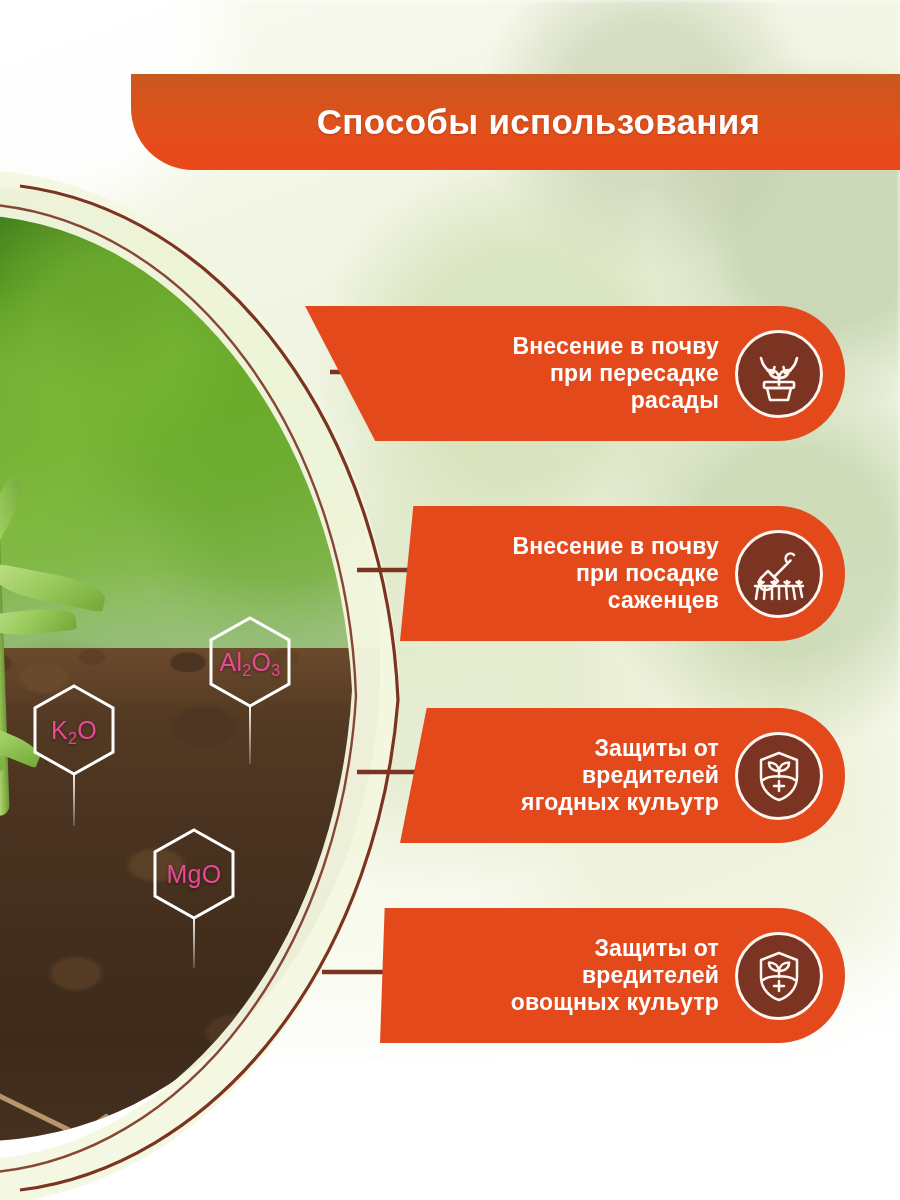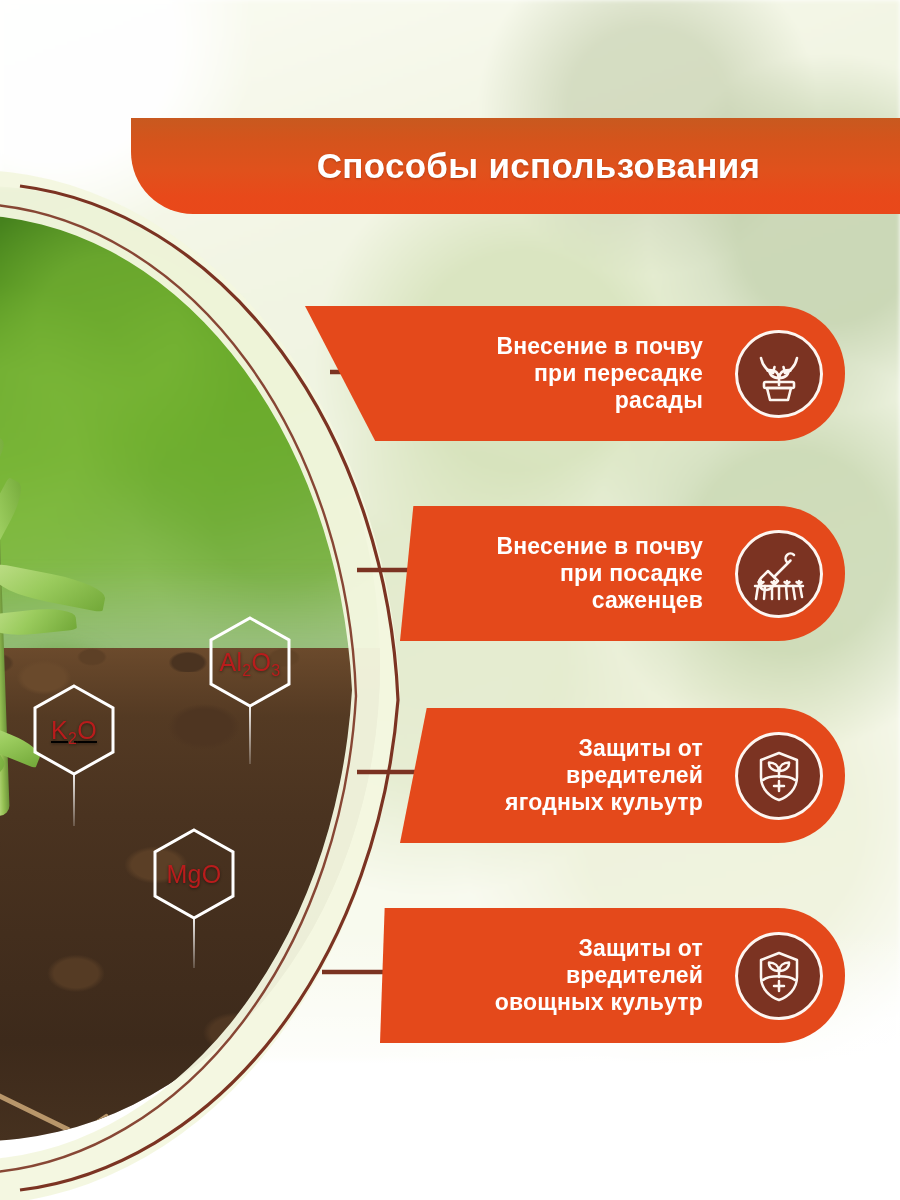--- a/index.html
+++ b/index.html
@@ -29,21 +29,21 @@
     position:absolute;left:0;top:930px;width:900px;height:280px;
     background:linear-gradient(to bottom,rgba(255,255,255,0) 0%,#ffffff 62%);
   }
 
   
   #header-banner{
     position:absolute;left:131px;top:74px;width:769px;height:96px;
     background:linear-gradient(to bottom,#c8591f 0%,#d4541c 22%,#e0511c 55%,#e8491a 82%,#e9481a 100%);
     border-bottom-left-radius:62px;
     display:flex;align-items:center;justify-content:center;
-    box-sizing:border-box;padding-left:46px;margin-top:44px;
+    box-sizing:border-box;padding-left:46px;
   }
   #header-title{
     color:#ffffff;font-size:35px;font-weight:bold;letter-spacing:.3px;
     text-shadow:0 1px 2px rgba(90,30,10,.35);white-space:nowrap;
   }
 
   
   #photo-panel{
     position:absolute;left:-420px;top:186px;width:800px;height:955px;
     border-radius:50%;overflow:hidden;
@@ -107,21 +107,21 @@
   .rootlet{position:absolute;background:#b8966a;border-radius:3px;transform-origin:left center;}
 
   
   .hex-tag{position:absolute;}
   .hex-shape{
     position:relative;width:84px;height:92px;
     display:flex;align-items:center;justify-content:center;
   }
   .hex-shape svg{position:absolute;left:0;top:0;}
   .hex-label{
-    position:relative;color:#b91c1c;font-size:25px;font-weight:400;
+    position:relative;color:#ec4899;font-size:25px;font-weight:400;
     text-shadow:0 1px 3px rgba(0,0,0,.45);letter-spacing:.3px;
     font-family:"Liberation Sans","DejaVu Sans",sans-serif;white-space:nowrap;
   }
   .hex-label sub{font-size:16px;vertical-align:baseline;position:relative;top:5px;}
   .hex-stem{
     position:absolute;left:50%;margin-left:-1px;width:2px;
     background:linear-gradient(to bottom,rgba(255,255,255,.92),rgba(255,255,255,.18));
   }
 
   
@@ -133,21 +133,21 @@
     display:flex;align-items:center;justify-content:flex-end;
     box-sizing:border-box;
   }
   .card-shape{
     position:absolute;left:0;top:0;width:100%;height:100%;
     background:#e4491b;
   }
   .card-content{
     position:relative;display:flex;align-items:center;
     width:100%;height:100%;box-sizing:border-box;
-    padding-right:22px;justify-content:flex-end;gap:32px;
+    padding-right:22px;justify-content:flex-end;gap:16px;
   }
   .card-text{
     color:#ffffff;font-size:23px;font-weight:bold;line-height:1.16;
     text-align:right;white-space:pre-line;letter-spacing:.2px;
   }
   .card-icon{
     flex:0 0 auto;width:82px;height:82px;border-radius:50%;
     background:#7b3322;border:3px solid #fdf6f1;
     display:flex;align-items:center;justify-content:center;
   }
@@ -180,21 +180,21 @@
     <div class="leaf" style="left:384px;top:318px;width:74px;height:22px;border-radius:50% 8% 50% 8%;transform:rotate(-62deg);"></div>
     <div class="leaf" style="left:414px;top:388px;width:112px;height:28px;border-radius:8% 50% 8% 50%;transform:rotate(11deg);"></div>
     <div class="leaf" style="left:410px;top:424px;width:86px;height:24px;border-radius:8% 50% 8% 50%;transform:rotate(-6deg);"></div>
     <div class="leaf" style="left:392px;top:548px;width:70px;height:22px;border-radius:8% 50% 8% 50%;transform:rotate(22deg);"></div>
     <div class="leaf" style="left:370px;top:580px;width:58px;height:20px;border-radius:50% 8% 50% 8%;transform:rotate(-30deg);"></div>
 
     <div class="rootlet" style="left:404px;top:900px;width:96px;height:5px;transform:rotate(26deg);"></div>
     <div class="rootlet" style="left:406px;top:952px;width:122px;height:5px;transform:rotate(18deg);"></div>
     <div class="rootlet" style="left:470px;top:966px;width:70px;height:4px;transform:rotate(-34deg);"></div>
 
-    <div class="hex-tag" style="left:452px;top:498px;text-decoration:underline;">
+    <div class="hex-tag" style="left:452px;top:498px;">
       <div class="hex-shape">
         <svg width="84" height="92" viewBox="0 0 84 92" aria-hidden="true">
           <polygon points="42,2 81,24 81,68 42,90 3,68 3,24" fill="none" stroke="#ffffff" stroke-width="3"></polygon>
         </svg>
         <span class="hex-label">K<sub>2</sub>O</span>
       </div>
       <div class="hex-stem" style="top:90px;height:52px;"></div>
     </div>
 
     <div class="hex-tag" style="left:628px;top:430px;">

